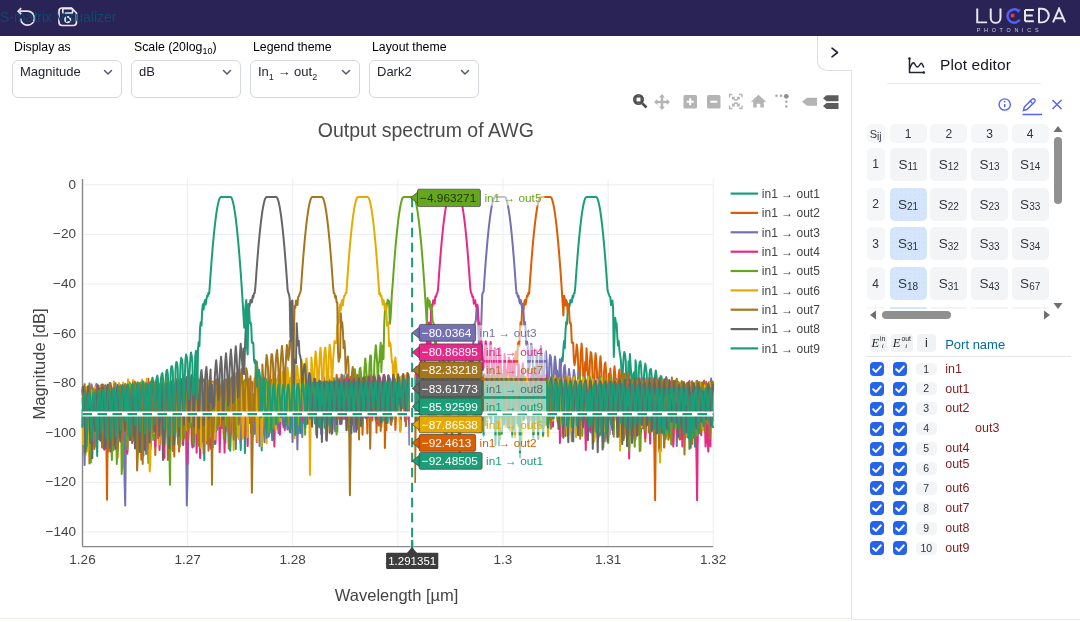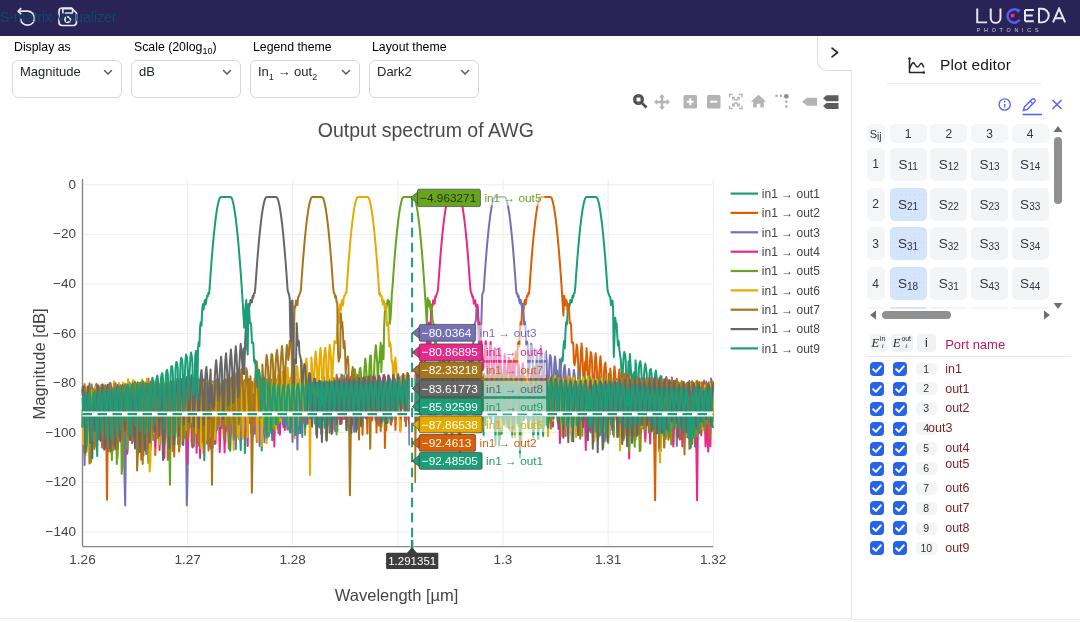--- a/index.html
+++ b/index.html
@@ -294,21 +294,21 @@
 <div class="mcell" style="left:1011.7px;top:187.6px;width:37px;height:33px;">S<sub>33</sub></div>
 <div class="mcell mhead" style="left:866.6px;top:227.3px;width:18px;height:33px;">3</div>
 <div class="mcell mhl" style="left:889.6px;top:227.3px;width:37px;height:33px;">S<sub>31</sub></div>
 <div class="mcell" style="left:930.3px;top:227.3px;width:37px;height:33px;">S<sub>32</sub></div>
 <div class="mcell" style="left:971.0px;top:227.3px;width:37px;height:33px;">S<sub>33</sub></div>
 <div class="mcell" style="left:1011.7px;top:227.3px;width:37px;height:33px;">S<sub>34</sub></div>
 <div class="mcell mhead" style="left:866.6px;top:267.0px;width:18px;height:33px;">4</div>
 <div class="mcell mhl" style="left:889.6px;top:267.0px;width:37px;height:33px;">S<sub>18</sub></div>
 <div class="mcell" style="left:930.3px;top:267.0px;width:37px;height:33px;">S<sub>31</sub></div>
 <div class="mcell" style="left:971.0px;top:267.0px;width:37px;height:33px;">S<sub>43</sub></div>
-<div class="mcell" style="left:1011.7px;top:267.0px;width:37px;height:33px;">S<sub>44</sub></div>
+<div class="mcell" style="left:1011.7px;top:267.0px;width:37px;height:33px;">S<sub>67</sub></div>
 <div class="mcell mhead" style="left:866.6px;top:306.7px;width:18px;height:2.5px;overflow:hidden;"></div>
 <div class="mcell mhl" style="left:889.6px;top:306.7px;width:37px;height:2.5px;overflow:hidden;"></div>
 <div class="mcell" style="left:930.3px;top:306.7px;width:37px;height:2.5px;overflow:hidden;"></div>
 <div class="mcell" style="left:971.0px;top:306.7px;width:37px;height:2.5px;overflow:hidden;"></div>
 <div class="mcell" style="left:1011.7px;top:306.7px;width:37px;height:2.5px;overflow:hidden;"></div>
 
 <svg width="14" height="200" viewBox="0 0 14 200" style="position:absolute;left:1051px;top:124px">
 <path d="M7,2 L2.5,8 H11.5 Z" fill="#6f6f6f"></path>
 <path d="M7,185 L2.5,179 H11.5 Z" fill="#6f6f6f"></path>
 <rect x="3" y="13" width="8" height="67" rx="4" fill="#909090"></rect>
@@ -327,21 +327,21 @@
     </span>
   </div>
 <div class="ehead" style="left:891.1px;top:334.4px;width:21.5px;height:18px">
     <i>E</i>
     <span class="st">
       <span>out</span>
       <span>i</span>
     </span>
   </div>
 <div class="ehead" style="left:917px;top:334.4px;width:18.6px;height:18px;line-height:17px;font-family:'Liberation Sans',sans-serif;font-style:normal">i</div>
-<div style="position:absolute;left:945.2px;top:337px;font-size:13px;color:#be185d">Port name</div>
+<div style="position:absolute;left:945.2px;top:337px;font-size:13px;color:#0369a1">Port name</div>
 <div style="position:absolute;left:866px;top:355.9px;width:205px;height:1px;background:#e5e6ea"></div>
 <div class="chk" style="left:870.4px;top:361.9px"><svg width="14" height="14" viewBox="0 0 14 14">
       <path d="M3.2,7.2 L5.9,9.9 L10.8,4.4" stroke="#fff" stroke-width="2" fill="none" stroke-linecap="round" stroke-linejoin="round"></path>
     </svg></div>
 <div class="chk" style="left:893.3px;top:361.9px"><svg width="14" height="14" viewBox="0 0 14 14">
       <path d="M3.2,7.2 L5.9,9.9 L10.8,4.4" stroke="#fff" stroke-width="2" fill="none" stroke-linecap="round" stroke-linejoin="round"></path>
     </svg></div>
 <div class="nbadge" style="left:915.6px;top:362.5px">1</div>
 <div class="pname" style="left:945.2px;top:361.6px">in1</div>
 <div class="chk" style="left:870.4px;top:381.8px"><svg width="14" height="14" viewBox="0 0 14 14">
@@ -360,21 +360,21 @@
     </svg></div>
 <div class="nbadge" style="left:915.6px;top:402.3px">3</div>
 <div class="pname" style="left:945.2px;top:401.4px">out2</div>
 <div class="chk" style="left:870.4px;top:421.7px"><svg width="14" height="14" viewBox="0 0 14 14">
       <path d="M3.2,7.2 L5.9,9.9 L10.8,4.4" stroke="#fff" stroke-width="2" fill="none" stroke-linecap="round" stroke-linejoin="round"></path>
     </svg></div>
 <div class="chk" style="left:893.3px;top:421.7px"><svg width="14" height="14" viewBox="0 0 14 14">
       <path d="M3.2,7.2 L5.9,9.9 L10.8,4.4" stroke="#fff" stroke-width="2" fill="none" stroke-linecap="round" stroke-linejoin="round"></path>
     </svg></div>
 <div class="nbadge" style="left:915.6px;top:422.3px">4</div>
-<div class="pname" style="left:928px;top:421.4px">out3</div>
+<div class="pname" style="left:975px;top:421.4px">out3</div>
 <div class="chk" style="left:870.4px;top:441.6px"><svg width="14" height="14" viewBox="0 0 14 14">
       <path d="M3.2,7.2 L5.9,9.9 L10.8,4.4" stroke="#fff" stroke-width="2" fill="none" stroke-linecap="round" stroke-linejoin="round"></path>
     </svg></div>
 <div class="chk" style="left:893.3px;top:441.6px"><svg width="14" height="14" viewBox="0 0 14 14">
       <path d="M3.2,7.2 L5.9,9.9 L10.8,4.4" stroke="#fff" stroke-width="2" fill="none" stroke-linecap="round" stroke-linejoin="round"></path>
     </svg></div>
 <div class="nbadge" style="left:915.6px;top:442.2px">5</div>
 <div class="pname" style="left:945.2px;top:441.3px">out4</div>
 <div class="chk" style="left:870.4px;top:461.5px"><svg width="14" height="14" viewBox="0 0 14 14">
       <path d="M3.2,7.2 L5.9,9.9 L10.8,4.4" stroke="#fff" stroke-width="2" fill="none" stroke-linecap="round" stroke-linejoin="round"></path>

